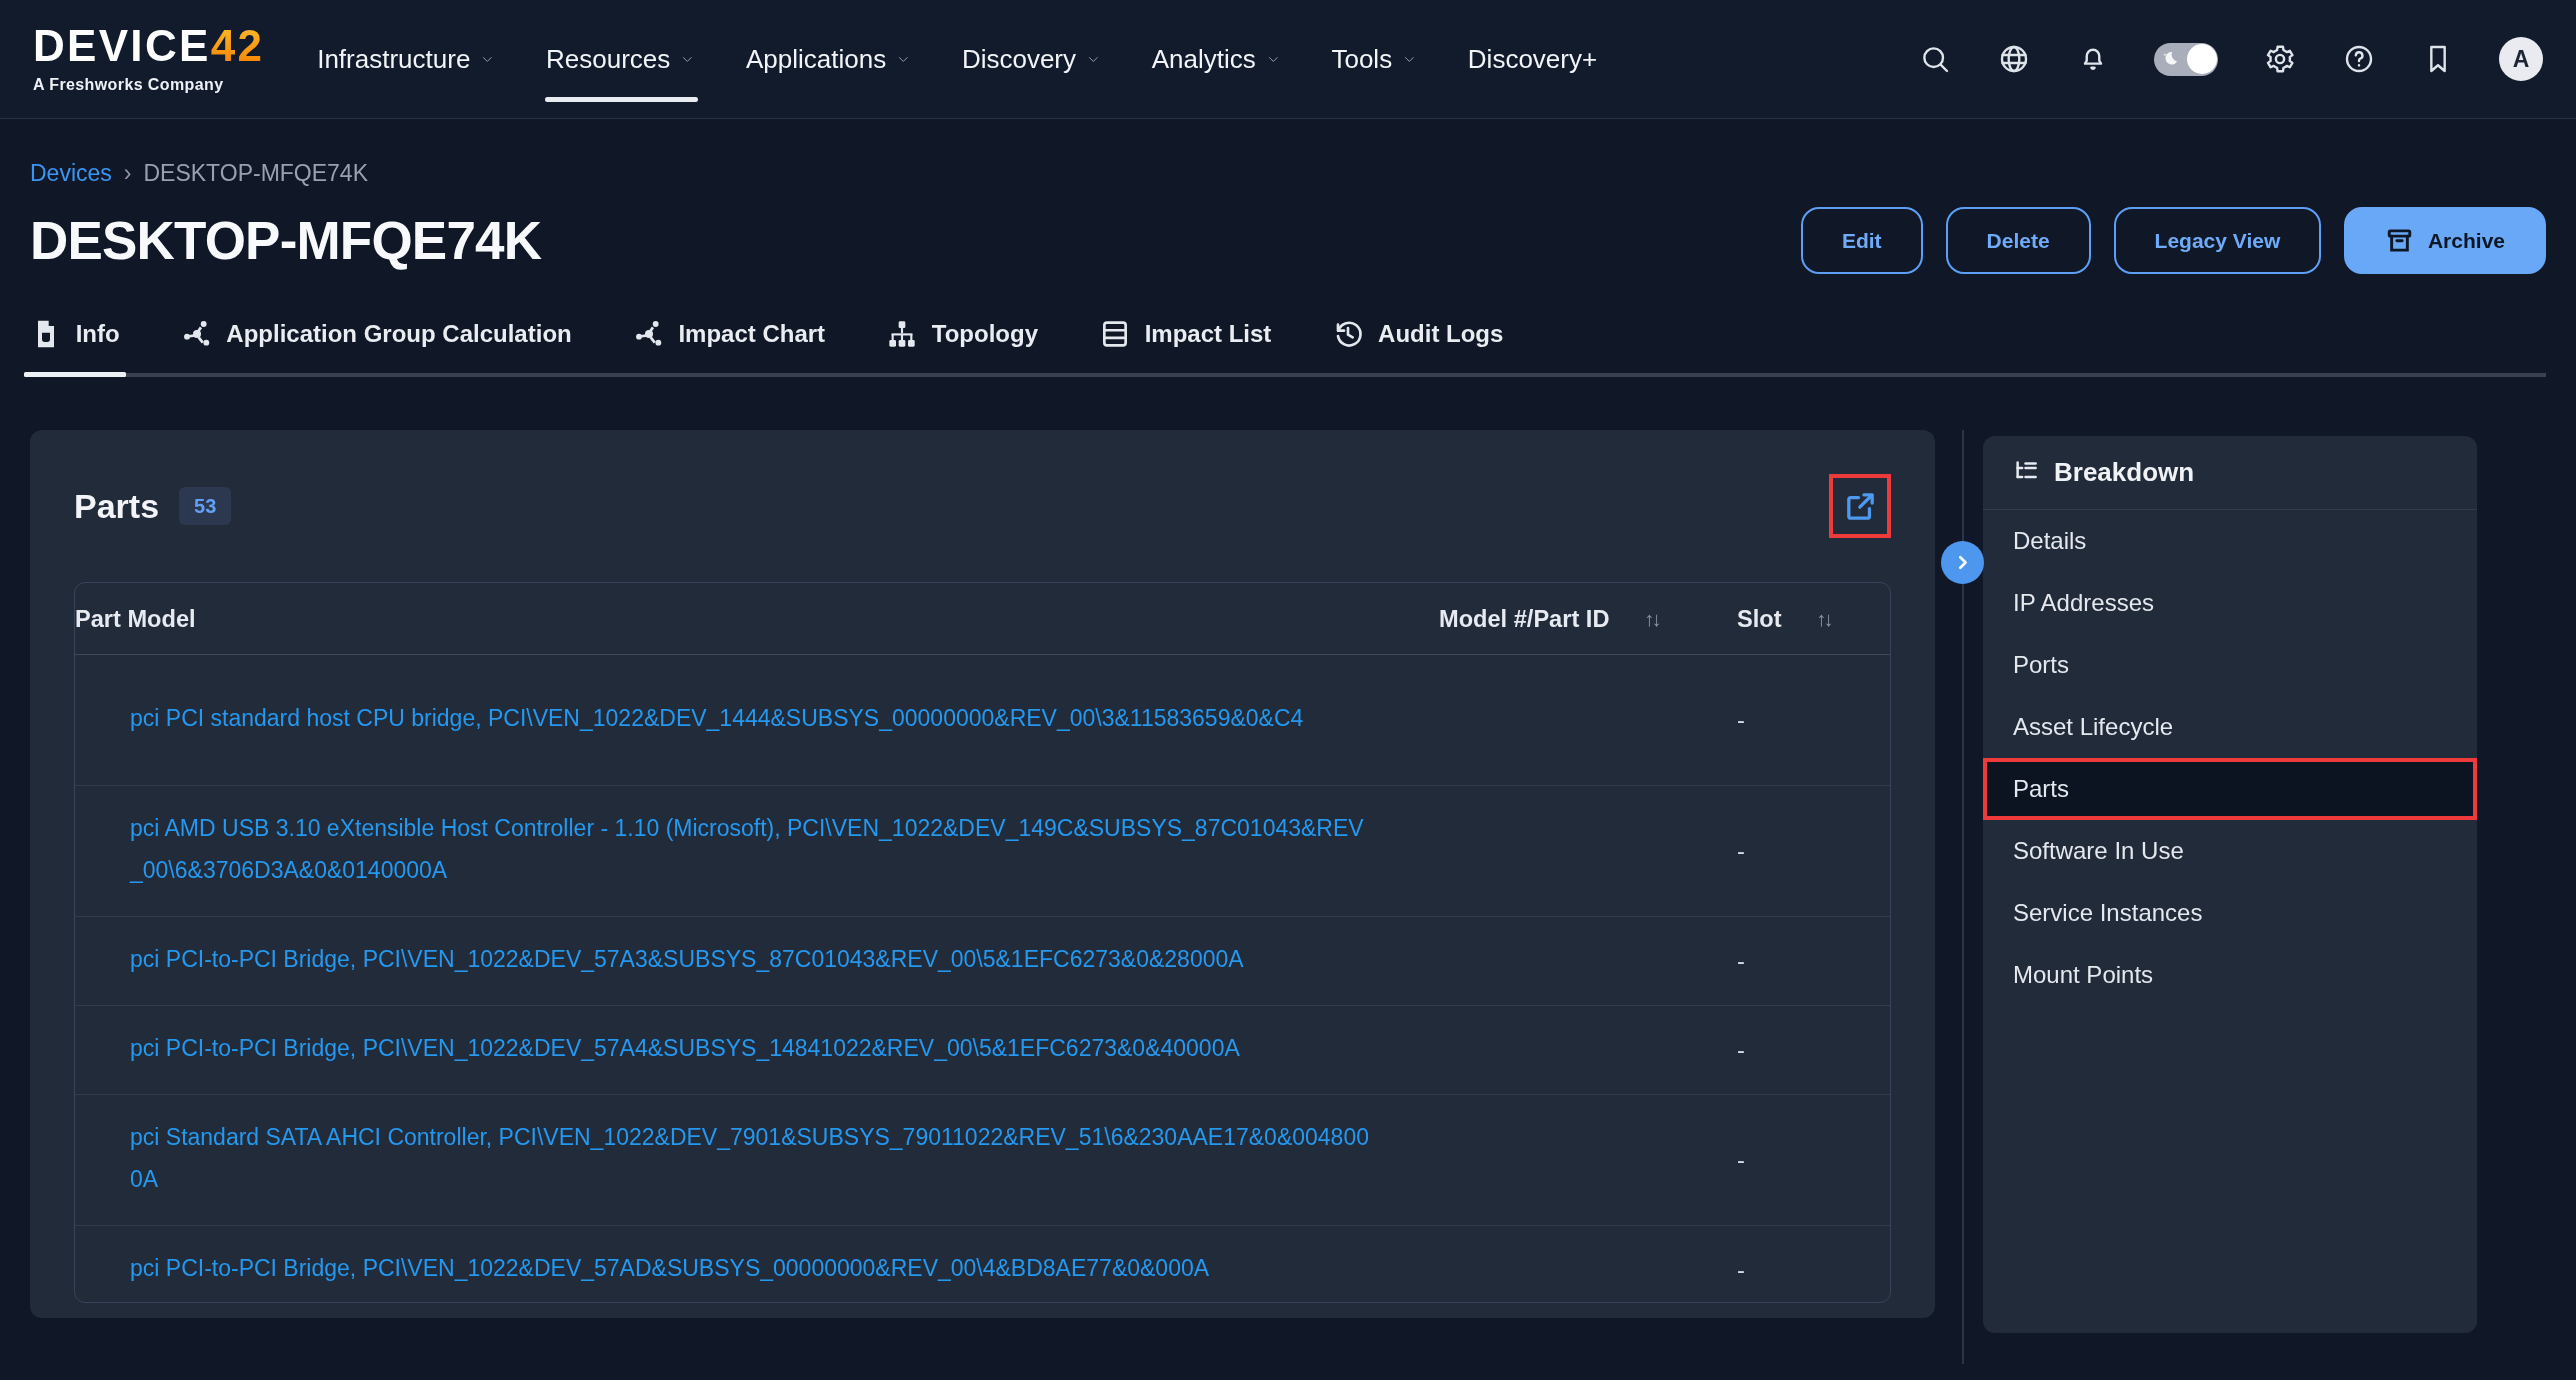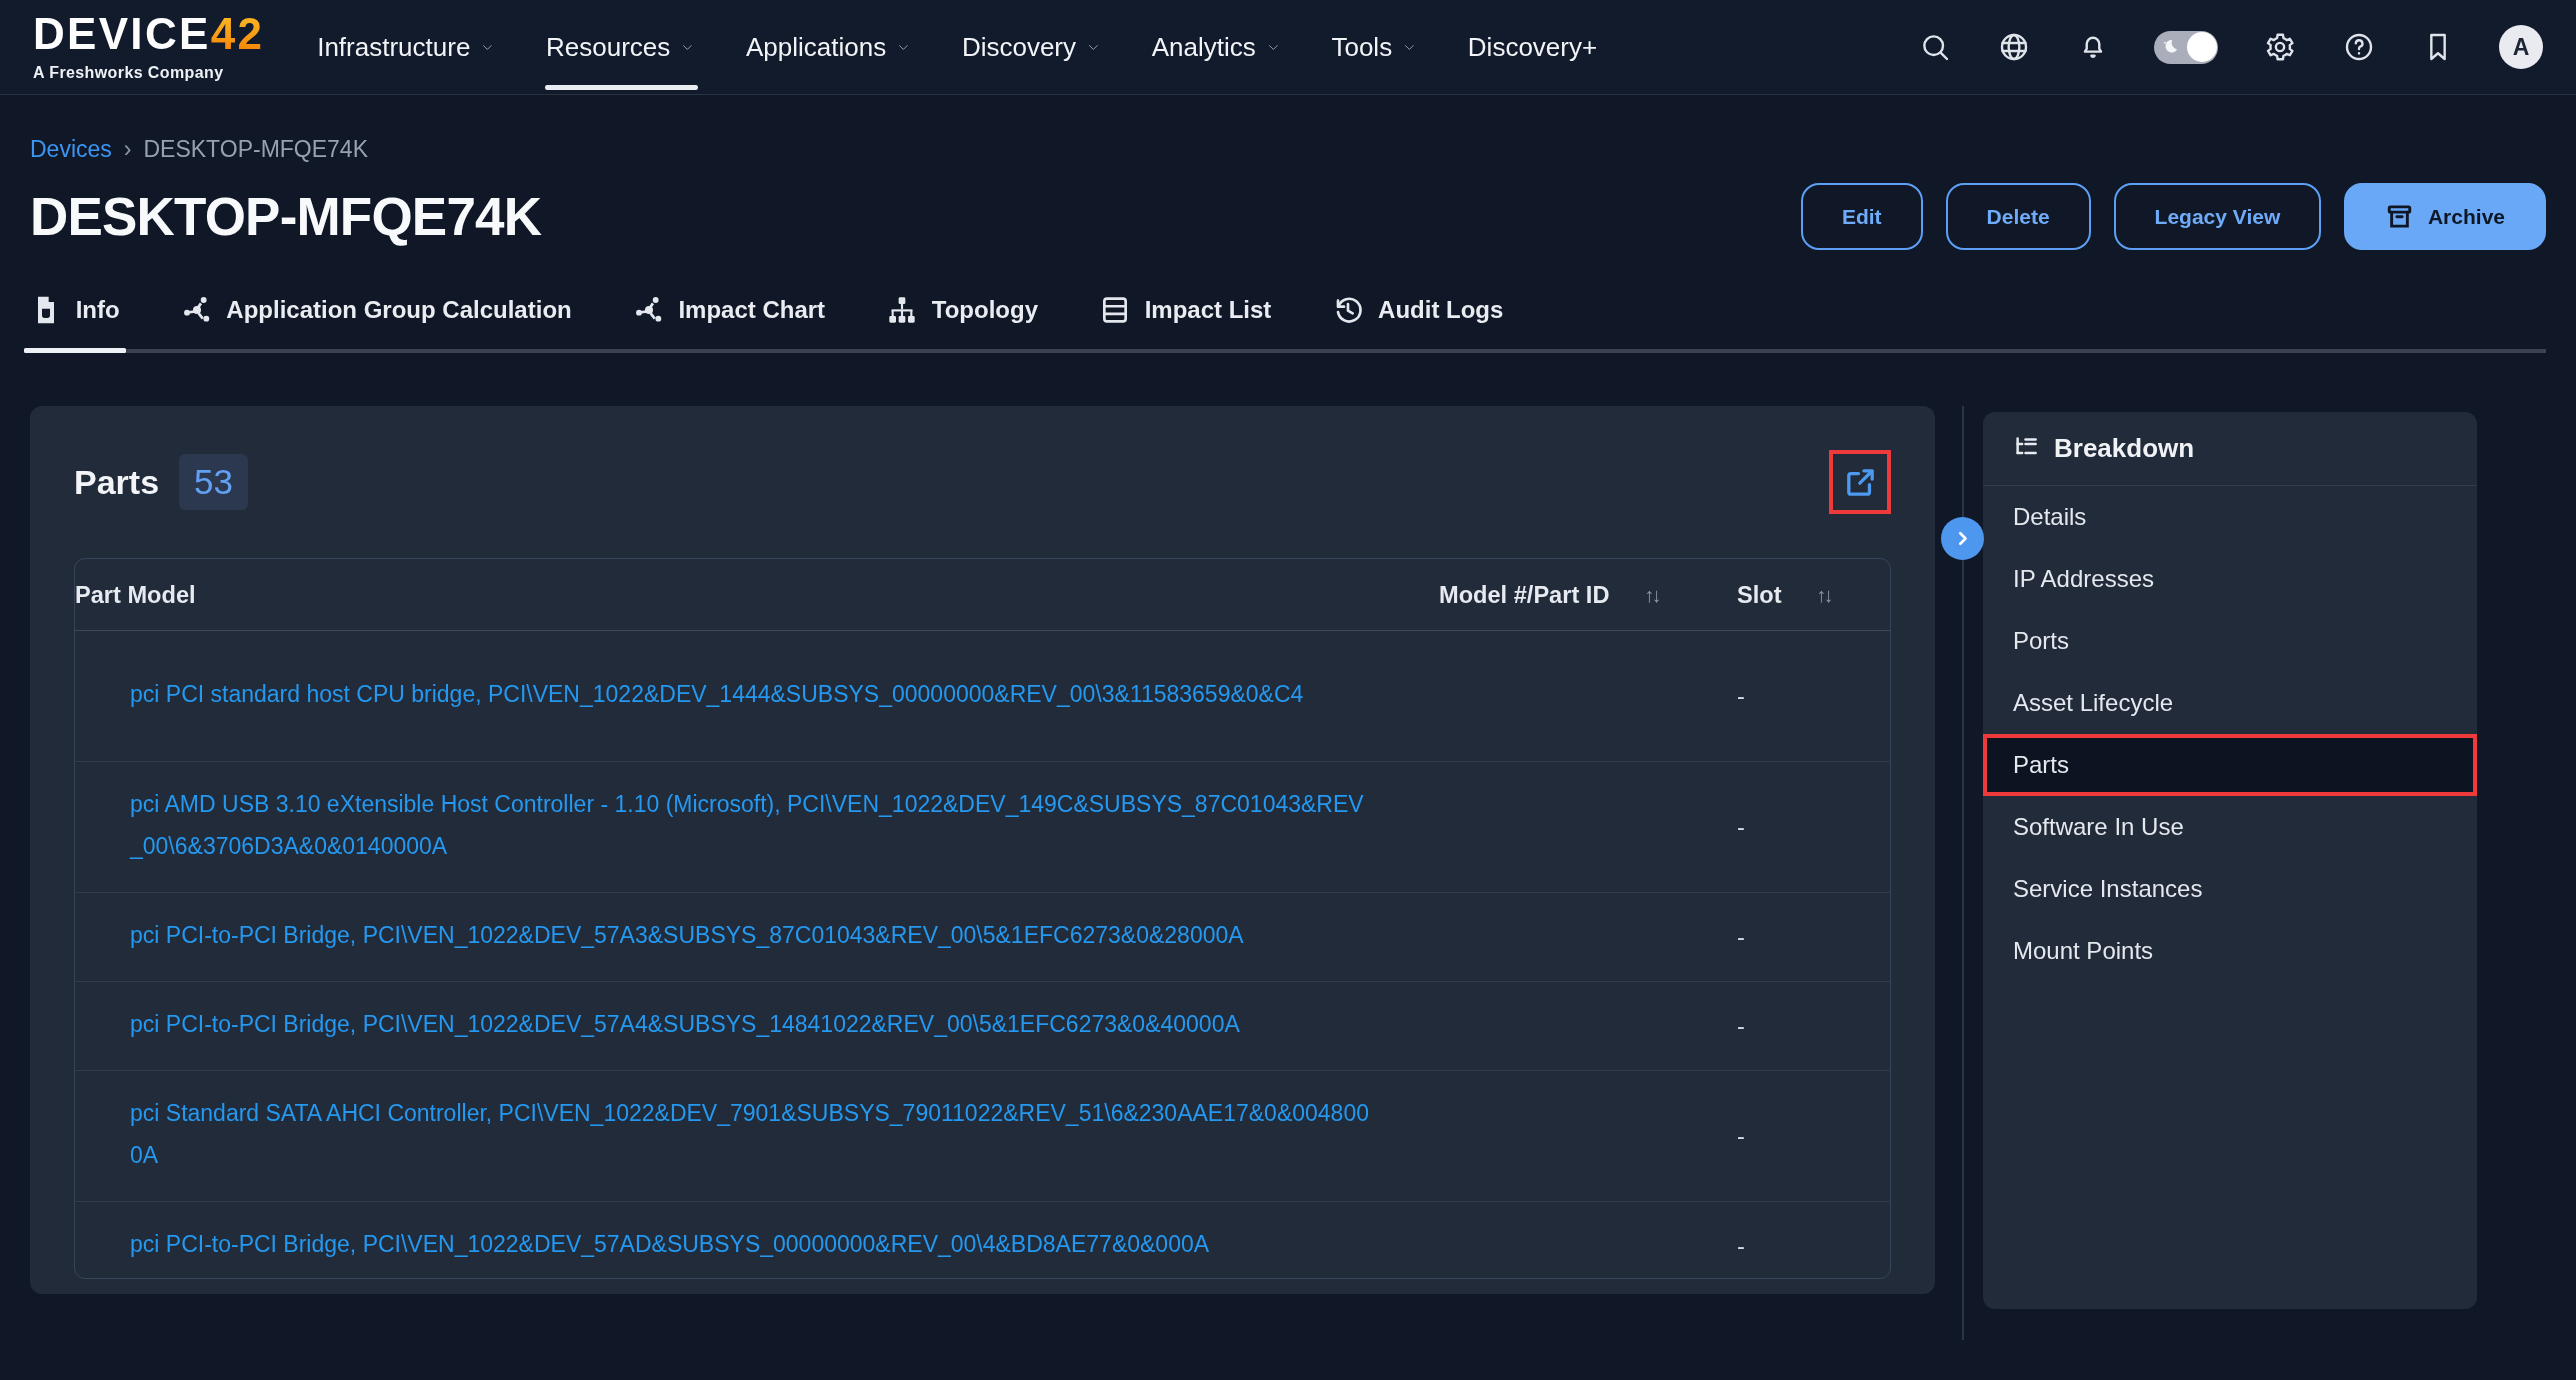--- a/index.html
+++ b/index.html
@@ -4,21 +4,21 @@
 <style>
   * { margin:0; padding:0; box-sizing:border-box; }
   html,body { width:2576px; height:1381px; overflow:hidden; }
   body {
     background:#101827;
     font-family:"Liberation Sans","DejaVu Sans",sans-serif;
     color:#e8ebf0;
   }
   
   .topnav {
-    height:95px; background:#121b2c; border-bottom:1.5px solid #28323f;
+    height:119px; background:#121b2c; border-bottom:1.5px solid #28323f;
     display:flex; align-items:center; padding:0 33px;
   }
   .logo { display:flex; flex-direction:column; justify-content:center; margin-right:53px; cursor:pointer; }
   .logo-line { font-size:44px; font-weight:800; letter-spacing:2.3px; line-height:44px; color:#fdfdfd; }
   .logo-accent { background:linear-gradient(180deg,#fbc02d,#f57c00); -webkit-background-clip:text; background-clip:text; color:#f59f1d; -webkit-text-fill-color:transparent; }
   .logo-sub { font-size:16px; font-weight:700; color:#eef1f5; margin-top:7.6px; letter-spacing:0.4px; }
   .nav-items { display:flex; align-items:center; gap:50px; }
   .nav-item { display:flex; align-items:center; gap:9px; font-size:26px; font-weight:400; color:#f2f4f7; cursor:pointer; position:relative; padding:6px 0; }
   .nav-item svg { width:16.7px; height:16.7px; stroke:#cdd3dc; }
   .nav-item.active::after { content:""; position:absolute; left:-1.5px; right:-1.5px; bottom:-21px; height:4.6px; background:#e9ecf1; border-radius:2.3px; }
@@ -53,21 +53,21 @@
   .content-row { position:relative; display:flex; margin-top:53px; height:934px; }
   .v-divider { position:absolute; left:1932px; top:0; bottom:0; width:2.3px; background:#2b3547; }
   .expand-circle { position:absolute; left:1911px; top:111px; width:43px; height:43px; border-radius:50%; background:#4e97ef; display:flex; align-items:center; justify-content:center; cursor:pointer; z-index:3; }
   .expand-circle svg { width:21px; height:21px; stroke:#ffffff; fill:none; stroke-width:3; stroke-linecap:round; stroke-linejoin:round; }
   .card { background:#212b3a; border-radius:12px; }
   
   .parts-card { width:1905px; height:888px; padding:44px 44px 0; overflow:hidden; }
   .parts-head { display:flex; align-items:center; justify-content:space-between; margin-bottom:44px; }
   .parts-title-wrap { display:flex; align-items:center; gap:20px; }
   .parts-title { font-size:34px; font-weight:700; color:#f2f4f8; }
-  .parts-badge { background:#2c3850; color:#61a1f3; font-size:35px; font-weight:400; padding:7.6px 15px; border-radius:6px; }
+  .parts-badge { background:#2c3850; color:#61a1f3; font-size:20px; font-weight:700; padding:7.6px 15px; border-radius:6px; }
   .annotation-box { border:4.6px solid #ee3a3a; width:62px; height:64px; display:flex; align-items:center; justify-content:center; }
   .ext-link-btn { width:100%; height:100%; display:flex; align-items:center; justify-content:center; cursor:pointer; }
   .ext-link-btn svg { width:33px; height:33px; stroke:#4d9af0; fill:none; stroke-width:2.4; stroke-linecap:round; stroke-linejoin:round; }
   .parts-table { border:1.5px solid #38445a; border-radius:11px; height:721px; overflow:hidden; }
   .t-row { display:grid; grid-template-columns:1364px 298px 1fr; align-items:center; }
   .t-head { border-bottom:1.5px solid #3d4859; }
   .t-head .t-cell { font-size:23.6px; font-weight:700; color:#e7eaf0; padding:16.7px 0; display:flex; align-items:center; gap:10.7px; }
   .t-cell { padding:0 69px 0 55px; line-height:38px; }
   .t-cell.c2, .t-cell.c3 { padding:0; }
   .sort-glyph { font-size:20.6px; color:#8e97a6; letter-spacing:-3px; font-weight:400; }

